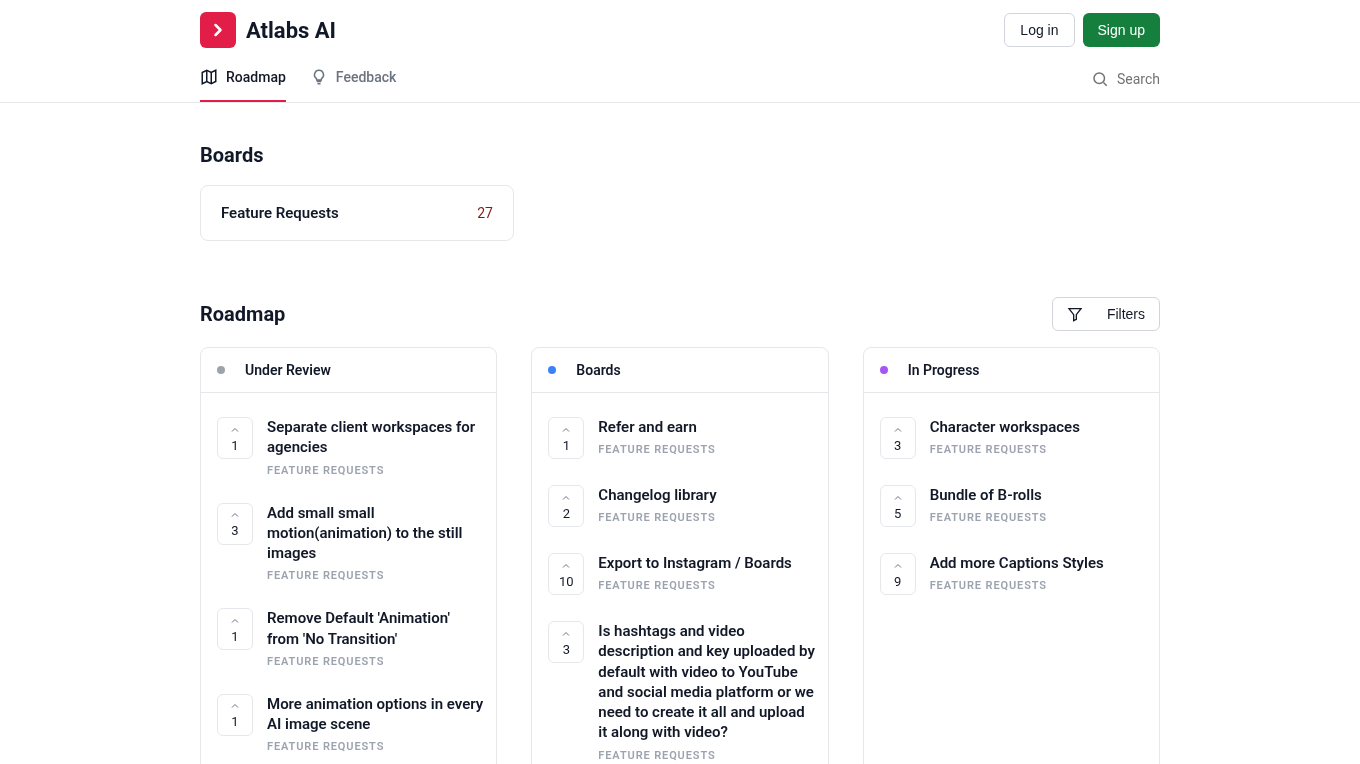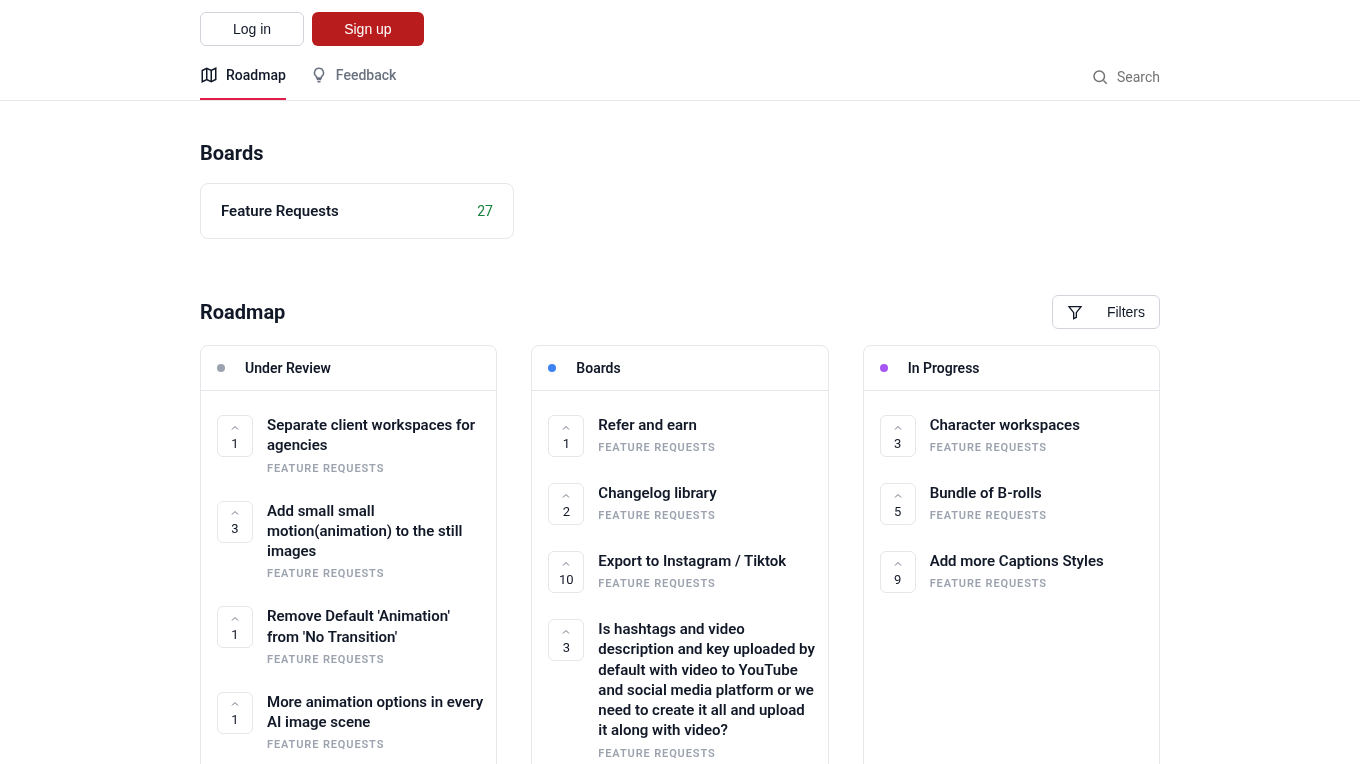--- a/index.html
+++ b/index.html
@@ -16,25 +16,25 @@
   }
   .brand { display: flex; align-items: center; gap: 10px; }
   .logo {
     width: 36px; height: 36px; background: #e11d48; border-radius: 6px;
     display: flex; align-items: center; justify-content: center;
   }
   .logo svg { width: 20px; height: 20px; }
   .brand-name { font-size: 22px; font-weight: 700; }
   .auth { display: flex; gap: 8px; }
   .btn {
-    border-radius: 6px; padding: 8px 32px; font-size: 14px; font-weight: 500;
+    border-radius: 6px; padding: 8px 15px; font-size: 14px; font-weight: 500;
     cursor: pointer; border: none;
   }
   .btn-outline { background: #fff; border: 1px solid #d1d5db; color: #111827; }
-  .btn-primary { background: #b91c1c; color: #fff; }
+  .btn-primary { background: #15803d; color: #fff; }
 
   .navbar {
     display: flex; align-items: center; justify-content: space-between;
     padding: 0 200px; border-bottom: 1px solid #e5e7eb;
   }
   .nav-left { display: flex; gap: 24px; }
   .nav-item {
     display: flex; align-items: center; gap: 8px;
     padding: 12px 0 14px 0; color: #6b7280; font-weight: 500;
     border-bottom: 2px solid transparent; cursor: pointer;
@@ -47,21 +47,21 @@
   .content { padding: 40px 200px 0 200px; }
   .section-heading { font-size: 20px; font-weight: 700; margin-bottom: 18px; }
 
   .board-card {
     border: 1px solid #e5e7eb; border-radius: 8px;
     padding: 18px 20px; width: 314px;
     display: flex; align-items: center; justify-content: space-between;
     cursor: pointer;
   }
   .board-card .name { font-weight: 600; font-size: 15px; }
-  .board-card .count { color: #15803d; font-size: 14px; }
+  .board-card .count { color: #7f1d1d; font-size: 14px; }
 
   .roadmap-header {
     margin-top: 56px; display: flex; align-items: center; justify-content: space-between;
   }
   .filters-btn {
     display: flex; align-items: center; gap: 24px;
     border: 1px solid #d1d5db; border-radius: 6px; padding: 8px 14px;
     background: #fff; color: #111827; cursor: pointer; font-size: 14px;
   }
   .filters-btn svg { width: 16px; height: 16px; stroke: currentColor; fill: none; stroke-width: 2; }
@@ -99,20 +99,28 @@
     margin-top: 6px; font-size: 11px; letter-spacing: 0.08em;
     color: #9ca3af; font-weight: 600;
   }
 </style>
 </head>
 <body>
 
 <div class="page">
 
   <div class="header">
+    <div class="brand">
+      <div class="logo">
+        <svg viewBox="0 0 24 24">
+          <path d="M9 6l6 6-6 6" stroke="#fff" stroke-width="3" fill="none" stroke-linecap="round" stroke-linejoin="round"></path>
+        </svg>
+      </div>
+      <span class="brand-name">Atlabs AI</span>
+    </div>
     <div class="auth">
       <button class="btn btn-outline">Log in</button>
       <button class="btn btn-primary">Sign up</button>
     </div>
   </div>
 
   <div class="navbar">
     <div class="nav-left">
       <div class="nav-item active">
         <svg viewBox="0 0 24 24">
@@ -244,21 +252,21 @@
               </div>
             </div>
             <div class="card">
               <div class="vote">
                 <svg viewBox="0 0 24 24">
                   <polyline points="6 15 12 9 18 15"></polyline>
                 </svg>
                 <span class="num">10</span>
               </div>
               <div class="card-body">
-                <div class="title">Export to Instagram / Tiktok</div>
+                <div class="title">Export to Instagram / Boards</div>
                 <div class="tag">FEATURE REQUESTS</div>
               </div>
             </div>
             <div class="card">
               <div class="vote">
                 <svg viewBox="0 0 24 24">
                   <polyline points="6 15 12 9 18 15"></polyline>
                 </svg>
                 <span class="num">3</span>
               </div>

